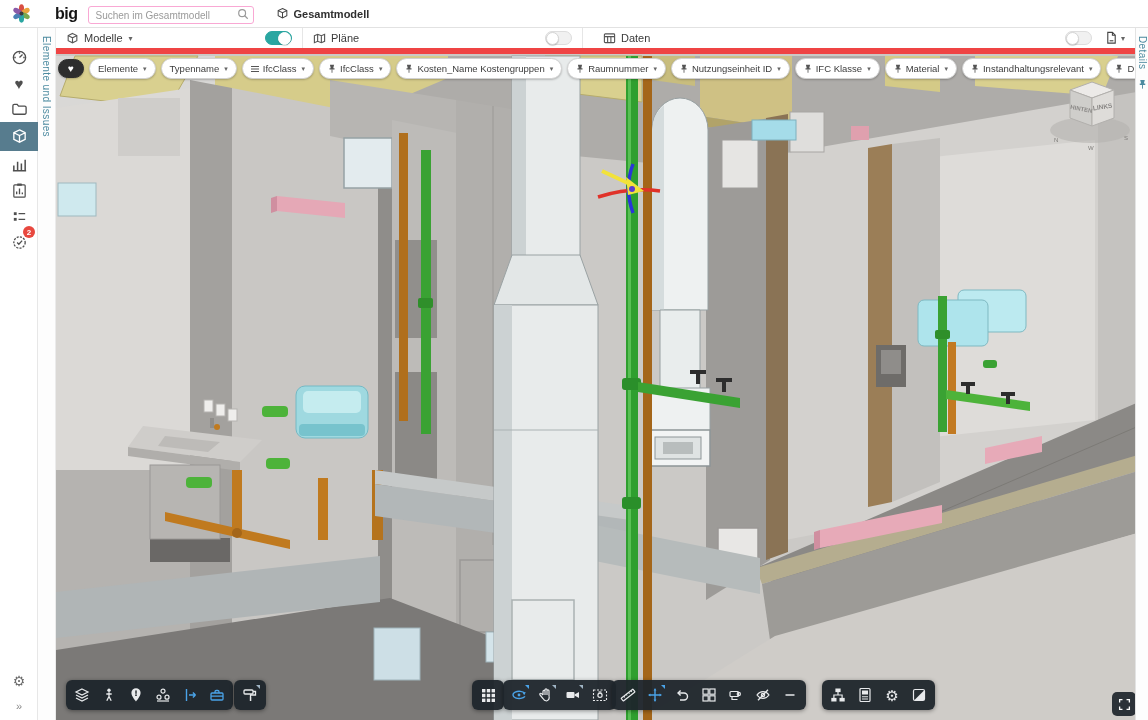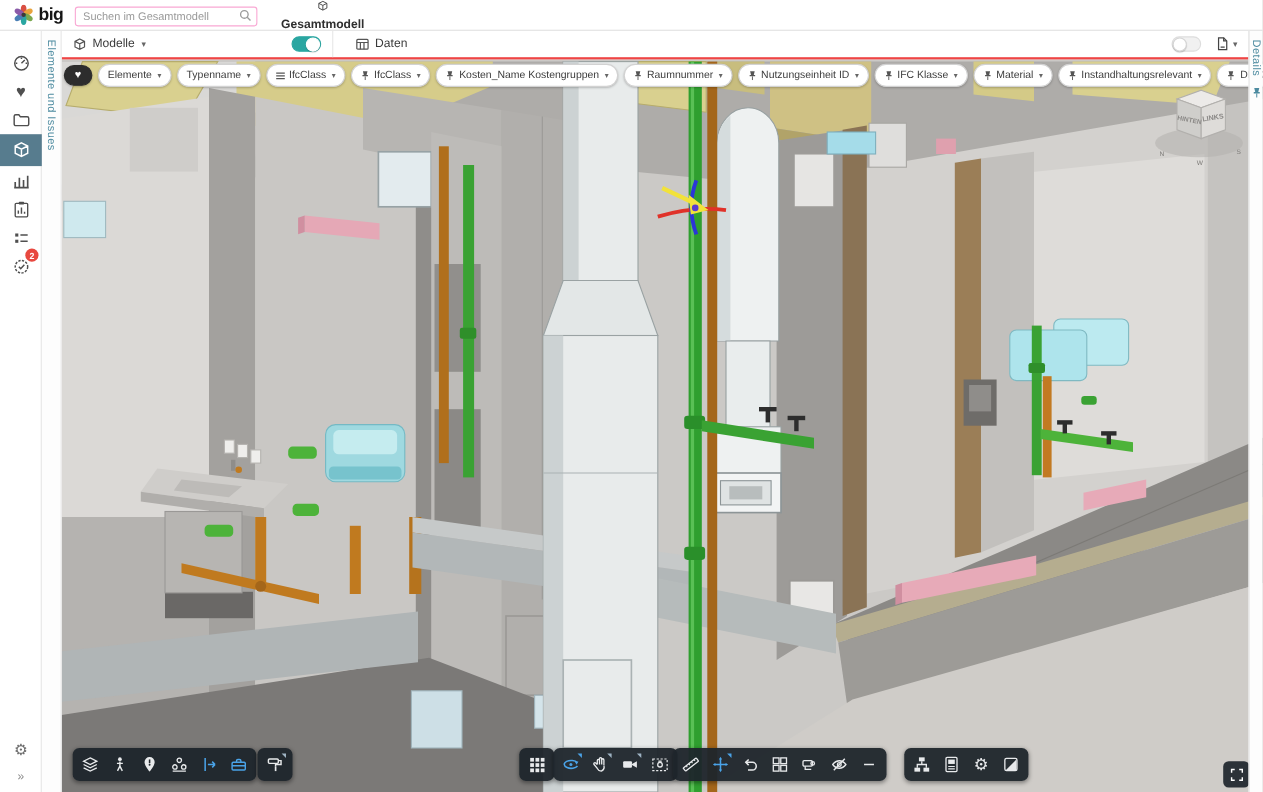--- a/index.html
+++ b/index.html
@@ -7,28 +7,28 @@
   body { font-family:"Liberation Sans", sans-serif; background:#cbc9c6; }
   #app { position:relative; width:1148px; height:720px; }
 
   
   #scene { position:absolute; left:0; top:0; width:1148px; height:720px; }
 
   
   .topbar { position:absolute; left:0; top:0; width:1148px; height:28px; background:#fff;
             border-bottom:1px solid #e2e2e2; display:flex; align-items:center; z-index:30; }
   .brand { display:flex; align-items:center; gap:4px; padding:0 10px 0 12px; }
-  .brand-text { font-size:16px; font-weight:700; color:#151515; letter-spacing:-.5px; }
+  .brand-text { font-size:16px; font-weight:700; color:#151515; letter-spacing:-.5px;margin-left:20px; }
   .search-wrap { position:relative; width:166px; height:18px; }
   .search-wrap input { width:100%; height:100%; border:1px solid #f9a8d4; border-radius:3px;
             font-size:10px; padding:0 20px 0 7px; color:#444; outline:none; font-family:inherit; }
   .search-wrap input::placeholder { color:#9a9a9a; }
   .search-ico { position:absolute; right:5px; top:3px; }
   .top-tab { display:flex; align-items:center; gap:5px; margin-left:16px; font-size:11px;
-            color:#2f2f2f; font-weight:600; height:28px; padding:0 6px;flex-direction:column; }
+            color:#2f2f2f; font-weight:600; height:28px; padding:0 6px; }
 
   
   .sidebar { position:absolute; left:0; top:28px; width:38px; height:692px; background:#fff;
             border-right:1px solid #e7e7e7; z-index:25; }
   .side-item { width:38px; height:26px; display:flex; align-items:center; justify-content:center;
             color:#4f4f4f; position:relative; cursor:pointer; }
   .side-item.first { margin-top:16px; }
   .side-item.active { height:29px; background:#577c8e; color:#fff; }
   .side-badge { position:absolute; top:-3px; right:3px; width:12px; height:12px; border-radius:50%;
             background:#e8483f; color:#fff; font-size:8px; font-weight:700; display:flex;
@@ -41,21 +41,21 @@
   
   .rail-left { position:absolute; left:38px; top:28px; width:18px; height:692px; background:#fdfdfd;
             border-right:1px solid #ebebeb; z-index:24; }
   .rail-right { position:absolute; left:1135px; top:28px; width:13px; height:692px; background:#fdfdfd;
             border-left:1px solid #e3e3e3; z-index:24; display:flex; flex-direction:column; align-items:center; }
   .vtext { writing-mode:vertical-rl; font-size:10px; color:#4d8ba0; letter-spacing:.4px; margin-top:8px; }
   .rail-pin { margin-top:10px; color:#4d8ba0; }
 
   
   .modebar { position:absolute; left:56px; top:28px; width:1079px; height:26px; background:#fff;
-            border-bottom:2px solid #ef4444; display:flex; z-index:22; }
+            border-bottom:6px solid #ef4444; display:flex; z-index:22; }
   .mode-sec { display:flex; align-items:center; gap:5px; padding:0 10px; height:100%; }
   .mode-sec + .mode-sec { border-left:1px solid #e6e6e6; }
   .mode-label { font-size:11px; color:#3a3a3a; }
   .mode-ico { color:#555; display:flex; }
   .caret { font-size:8px; color:#666; margin-left:1px; }
   .spacer { flex:1; }
   .tgl { width:27px; height:14px; border-radius:8px; background:#f1f1f1; border:1px solid #ddd;
             position:relative; flex:none; cursor:pointer; }
   .tgl .knob { position:absolute; top:0px; left:0px; width:13px; height:13px; border-radius:50%;
             background:#fff; border:1px solid #d5d5d5; box-shadow:0 1px 1px rgba(0,0,0,.18); }
@@ -389,20 +389,32 @@
   <div class="mode-sec" style="width:246px;">
     <span class="mode-ico">
       <svg width="13" height="13" viewBox="0 0 18 18">
             <path d="M9 2l6 3v7l-6 3-6-3V5z M3 5l6 3 6-3 M9 8v7" fill="none" stroke="currentColor" stroke-width="1.5"></path>
           </svg>
     </span>
     <span class="mode-label">Modelle</span>
     <span class="caret">▾</span>
     <span class="spacer"></span>
     <span class="tgl on">
+          <span class="knob"></span>
+        </span>
+  </div>
+  <div class="mode-sec" style="width:280px;">
+    <span class="mode-ico">
+      <svg width="13" height="13" viewBox="0 0 14 14">
+            <path d="M1.5 4L5 2.5 9 4l3.5-1.5V10L9 11.5 5 10l-3.5 1.5z M5 2.5V10 M9 4v7.5" fill="none" stroke="currentColor" stroke-width="1.2"></path>
+          </svg>
+    </span>
+    <span class="mode-label">Pläne</span>
+    <span class="spacer"></span>
+    <span class="tgl">
           <span class="knob"></span>
         </span>
   </div>
   <div class="mode-sec" style="flex:1;padding-left:20px;">
     <span class="mode-ico">
       <svg width="13" height="13" viewBox="0 0 14 14">
             <rect x="1.5" y="2" width="11" height="9.5" rx="1" fill="none" stroke="currentColor" stroke-width="1.2"></rect>
             <path d="M1.5 5h11 M5 5v6.5 M8.5 5v6.5" stroke="currentColor" stroke-width="1.2"></path>
           </svg>
     </span>

